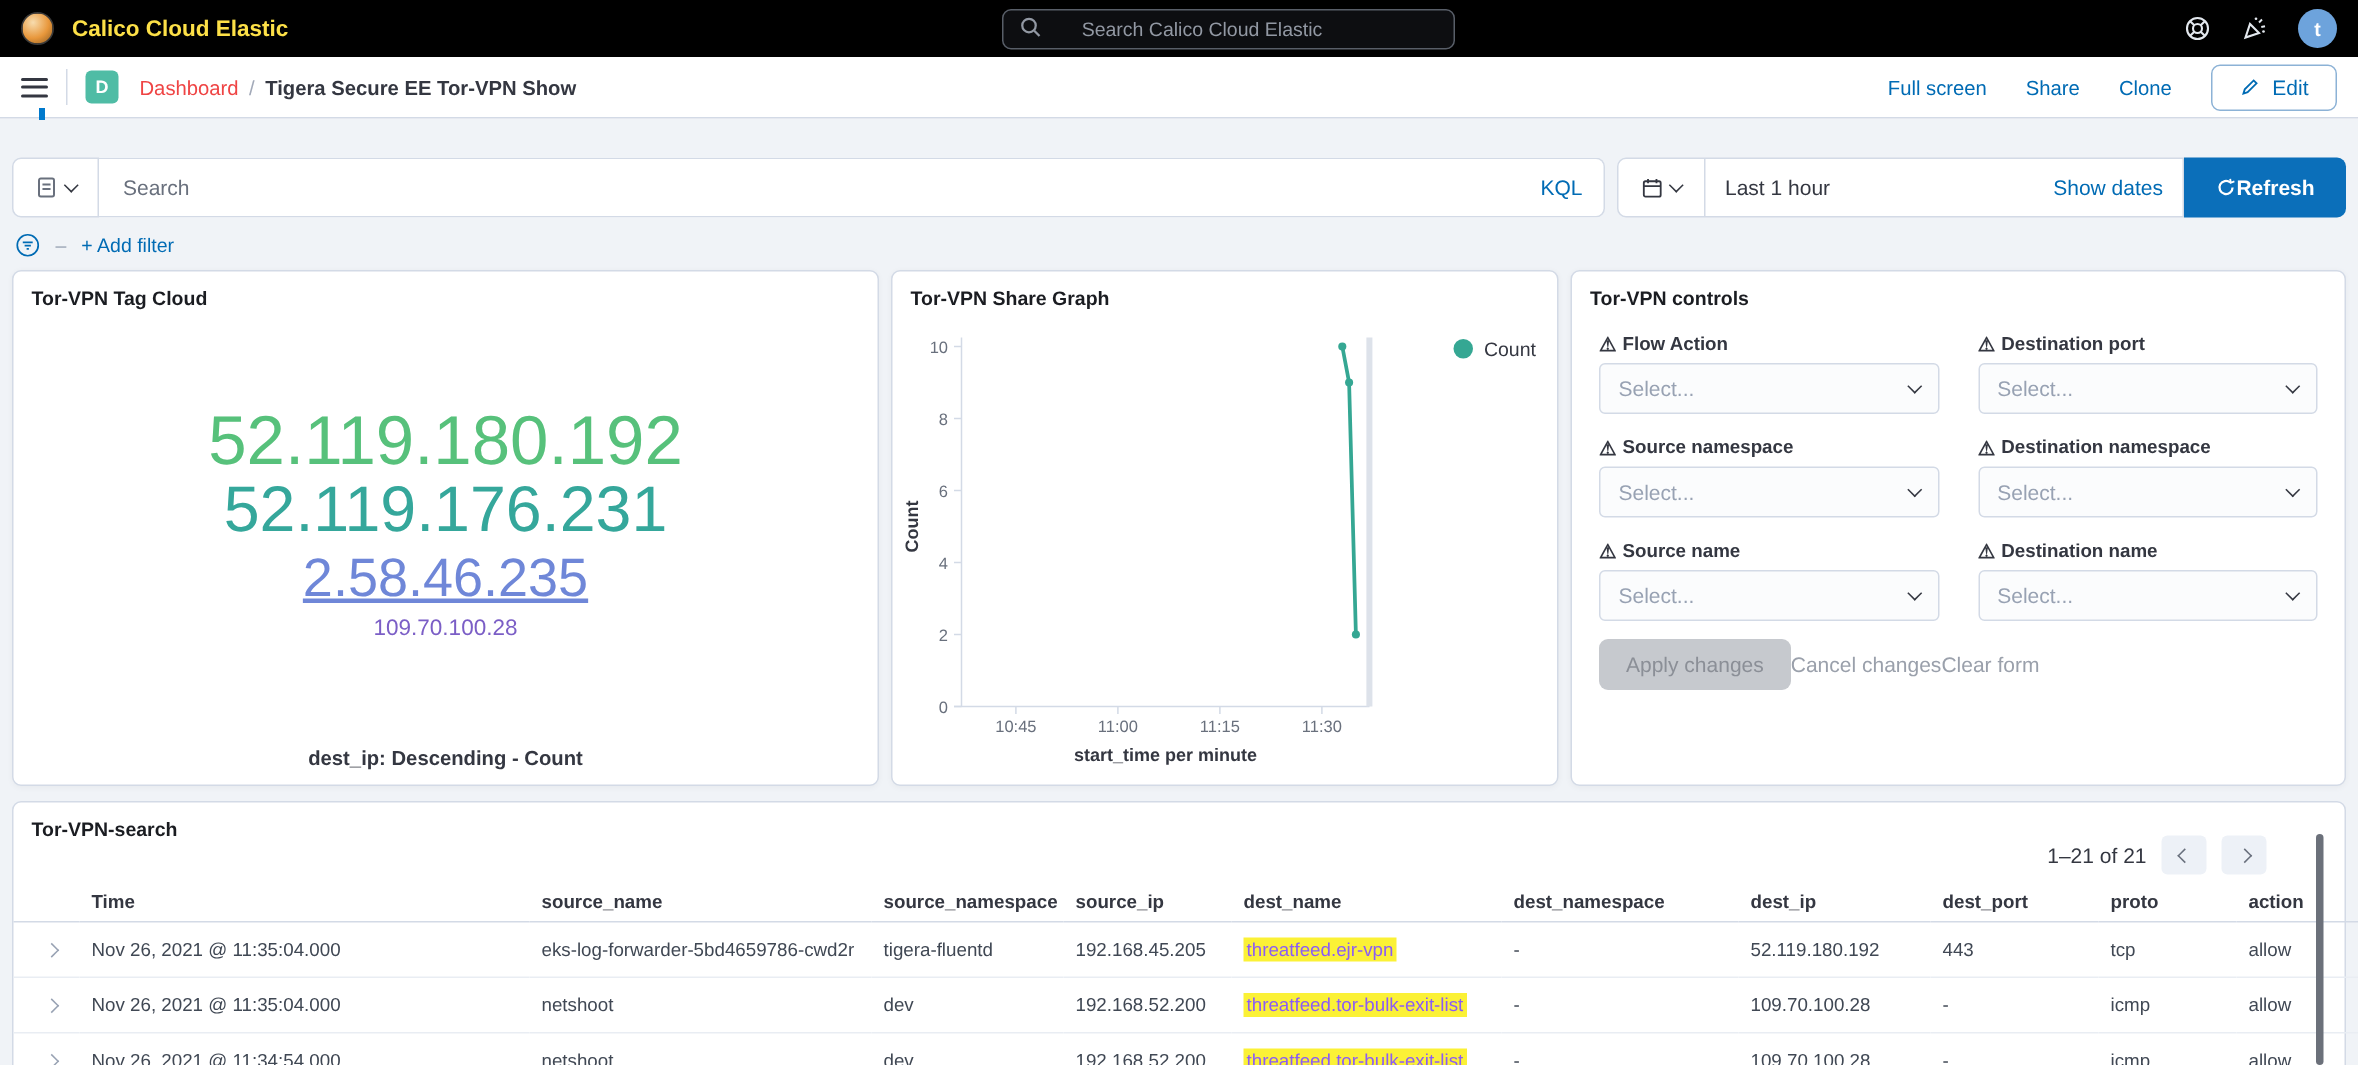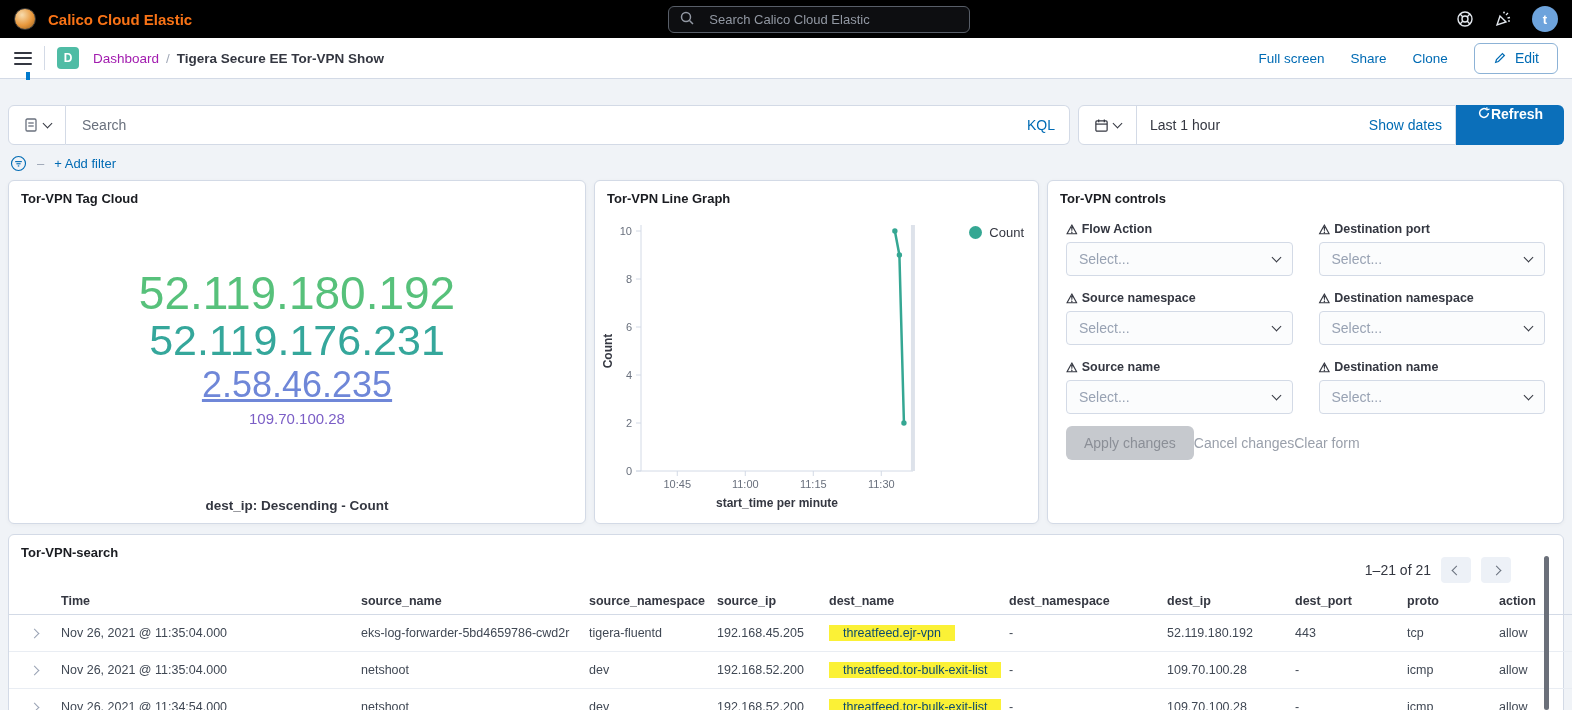--- a/index.html
+++ b/index.html
@@ -6,23 +6,23 @@
   html,body { margin:0; padding:0; }
   body {
     width:1572px; height:710px; position:relative; overflow:hidden;
     background:#f0f3f7; font-family:"Liberation Sans", sans-serif; color:#343741;
   }
   
   .top-header { height:38px; background:#000; display:flex; align-items:center; padding:0 14px; }
   .logo { width:22px; height:22px; border-radius:50%; flex:0 0 22px;
     background:radial-gradient(circle at 35% 30%, #f7dcae, #e8973b 55%, #8a5a22 100%);
     border:1px solid #3a3a3a; }
-  .app-title { color:#f97316; font-size:15px; font-weight:600; margin-left:12px; white-space:nowrap; }
+  .app-title { color:#fde047; font-size:15px; font-weight:600; margin-left:12px; white-space:nowrap; }
   .hdr-search { width:302px; height:27px; margin:0 auto; background:#0d0e11; border:1px solid #585e68;
-    border-radius:6px; display:flex; align-items:center; gap:12px; padding:0 10px; }
+    border-radius:6px; display:flex; align-items:center; gap:24px; padding:0 10px; }
   .hdr-search input { background:transparent; border:none; outline:none; color:#b6bcc5; font-size:13px;
     width:100%; font-family:inherit; }
   .hdr-search input::placeholder { color:#9298a3; }
   .hdr-right { display:flex; align-items:center; gap:20px; margin-left:10px; }
   .hdr-icon { width:18px; height:18px; display:inline-flex; }
   .avatar { width:26px; height:26px; border-radius:50%; background:#6da3dc; color:#fff; font-size:13px;
     display:flex; align-items:center; justify-content:center; font-weight:600; }
   
   .crumb-bar { height:41px; background:#fff; border-bottom:1px solid #d3dae6; display:flex; align-items:center; padding:0 14px; }
   .hamburger { width:18px; display:flex; flex-direction:column; gap:3.5px; cursor:pointer; }
@@ -47,21 +47,21 @@
   .q-input-wrap input { border:none; outline:none; font-size:14px; color:#343741; width:100%; font-family:inherit; }
   .q-input-wrap input::placeholder { color:#69707d; }
   .kql { color:#006bb4; font-size:14px; margin-left:auto; padding-left:10px; cursor:pointer; }
   .dp { width:378px; margin-left:8px; display:flex; align-items:center; background:#fff;
     border:1px solid #d3dae6; border-radius:6px 0 0 6px; }
   .dp-cal { width:58px; height:100%; display:flex; justify-content:center; align-items:center; gap:5px;
     border-right:1px solid #d3dae6; cursor:pointer; }
   .dp-val { padding:0 13px; font-size:14px; color:#343741; }
   .show-dates { margin-left:auto; padding-right:13px; font-size:14px; }
   .refresh-btn { width:108px; background:#0b6fba; border:none; color:#fff; border-radius:0 6px 6px 0;
-    display:flex; align-items:flex-start; justify-content:center; gap:0; font-weight:600; font-size:14px; cursor:pointer; }
+    display:flex; align-items:center; justify-content:center; gap:0; font-weight:600; font-size:14px; cursor:pointer; }
   
   .filter-bar { display:flex; align-items:center; gap:10px; margin:8px 8px 0 10px; height:20px; }
   .dash { color:#98a2b3; font-size:13px; }
   .add-filter { font-size:13px; }
   
   .panel-row { display:flex; gap:8px; margin:7px 8px 0 8px; height:344px; }
   .panel { background:#fff; border:1px solid #d3dae6; border-radius:6px; position:relative;
     box-shadow:0 1px 4px rgba(0,0,0,0.04); }
   .p-title { font-size:13px; font-weight:700; color:#1a1c21; padding:10px 12px 0; }
   .panel-tagcloud { width:578px; }
@@ -107,21 +107,21 @@
   .pagination { position:absolute; top:22px; right:52px; display:flex; align-items:center; gap:10px;
     font-size:14px; color:#343741; }
   .pg-btn { width:30px; height:26px; background:#edf1f7; border:none; border-radius:4px; color:#69707d;
     display:flex; align-items:center; justify-content:center; cursor:pointer; }
   table { width:100%; border-collapse:collapse; margin-top:28px; table-layout:fixed; }
   th { font-size:12.5px; font-weight:700; color:#343741; text-align:left; padding:6px 8px;
     border-bottom:1px solid #d3dae6; cursor:pointer; }
   td { font-size:12.5px; color:#404854; padding:11px 8px; border-bottom:1px solid #e9edf3;
     white-space:nowrap; overflow:hidden; }
   td.exp { color:#98a2b3; padding-left:22px; cursor:pointer; }
-  mark.hl { color:#0c4a6e; padding:1px 14px; }
+  mark.hl { color:#8b5cf6; padding:1px 2px; }
   .scrollbar-thumb { position:absolute; left:1544px; top:556px; width:5px; height:154px;
     background:#6b707a; border-radius:3px; }
 </style>
 </head>
 <body>
 
 <div class="top-header">
   <div class="logo"></div>
   <div class="app-title">Calico Cloud Elastic</div>
   <div class="hdr-search">
@@ -159,21 +159,21 @@
 
 <div class="crumb-bar">
   <div class="hamburger">
       <span></span>
       <span></span>
       <span></span>
     </div>
   <div class="vdiv"></div>
   <div class="badge-d">D</div>
   <div class="crumbs">
-    <a class="crumb-link" style="color:#a21caf;cursor:pointer;">Dashboard</a><span class="sep">/</span><span class="current">Tigera Secure EE Tor-VPN Show</span>
+    <a class="crumb-link" style="color:#ef4444;cursor:pointer;">Dashboard</a><span class="sep">/</span><span class="current">Tigera Secure EE Tor-VPN Show</span>
   </div>
   <div class="crumb-actions">
     <a class="link">Full screen</a>
     <a class="link">Share</a>
     <a class="link">Clone</a>
     <button class="edit-btn">
       <span style="display:inline-flex;">
         <svg viewBox="0 0 16 16" width="14" height="14" fill="none" stroke="#006bb4" stroke-width="1.4">
             <path d="M3 13l1-3.2L10.8 3l2.2 2.2L6.2 12 3 13z"></path>
           </svg>
@@ -245,21 +245,21 @@
     <div class="tags">
       <span class="tag tag-1" style="color: rgb(87, 193, 123);">52.119.180.192</span>
       <span class="tag tag-2" style="color: rgb(53, 167, 155);">52.119.176.231</span>
       <span class="tag tag-3" style="color: rgb(111, 135, 216);">2.58.46.235</span>
       <span class="tag tag-4" style="color: rgb(123, 94, 198);">109.70.100.28</span>
     </div>
     <div class="tc-caption">dest_ip: Descending - Count</div>
   </div>
 
   <div class="panel panel-line">
-    <div class="p-title">Tor-VPN Line Graph</div>
+    <div class="p-title">Tor-VPN Share Graph</div>
     <div class="chart-wrap">
       <svg id="line-chart" width="429" height="302">
           <line x1="40" y1="12" x2="40" y2="258" stroke="#d3dae6"></line>
           <line x1="35" y1="258" x2="312" y2="258" stroke="#d3dae6"></line>
           <line x1="35" y1="258" x2="40" y2="258" stroke="#d3dae6"></line>
           <text x="31" y="262" text-anchor="end" class="tick">0</text>
           <line x1="35" y1="210" x2="40" y2="210" stroke="#d3dae6"></line>
           <text x="31" y="214" text-anchor="end" class="tick">2</text>
           <line x1="35" y1="162" x2="40" y2="162" stroke="#d3dae6"></line>
           <text x="31" y="166" text-anchor="end" class="tick">4</text>

